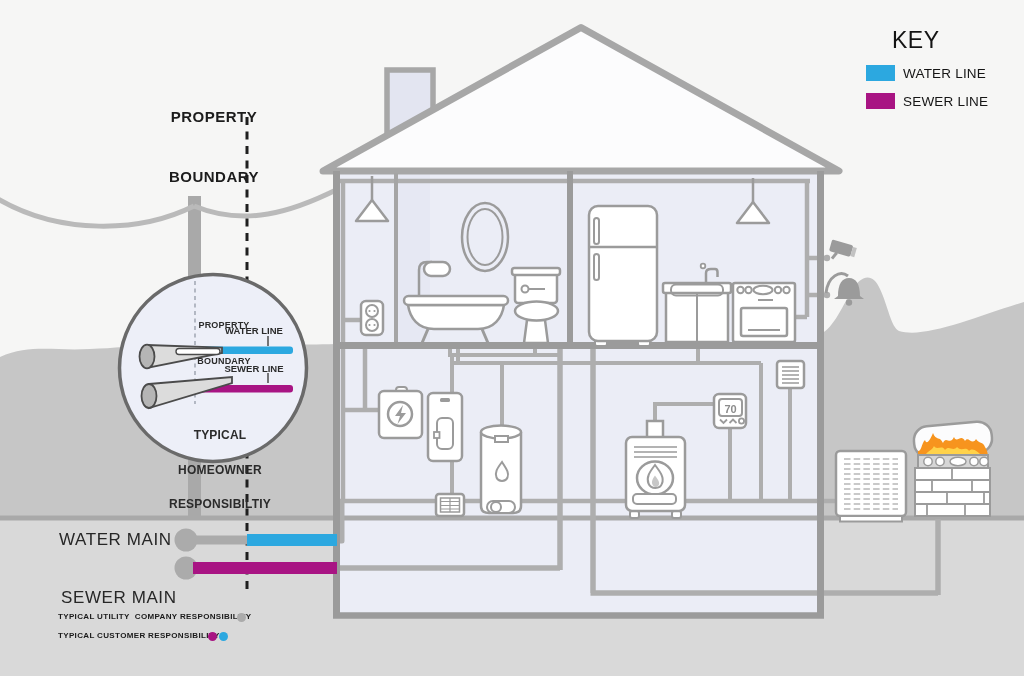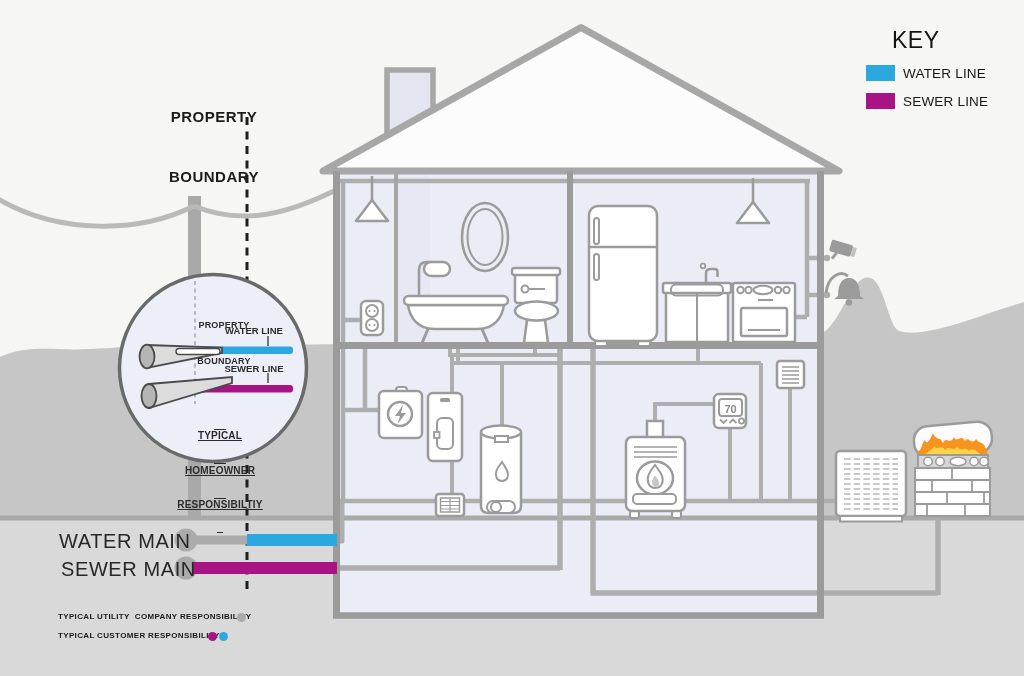--- a/index.html
+++ b/index.html
@@ -8,32 +8,32 @@
   .stage svg{position:absolute;left:0;top:0;}
   .lbl{position:absolute;color:#1d1d1d;white-space:pre;}
   .pb-label{left:156px;top:67px;width:116px;text-align:center;font-size:15px;
             line-height:20px;font-weight:600;letter-spacing:.5px;color:#1c1c1c;}
   .key-title{left:864px;top:27px;font-size:23px;font-weight:500;letter-spacing:.5px;color:#141414;margin-left:28px;}
   .key-row{position:absolute;left:866px;display:flex;align-items:center;gap:8px;}
   .key-row .sw{width:29px;height:16px;display:inline-block;}
   .sw-water{background:#2CA8E0;}
   .sw-sewer{background:#A81483;}
   .key-row .ktxt{font-size:13.5px;color:#151515;letter-spacing:.2px;}
-  .main-lbl{font-size:20px;letter-spacing:.6px;color:#272727;font-weight:500;}
+  .main-lbl{font-size:17px;letter-spacing:.6px;color:#272727;font-weight:500;}
   .foot-lbl{font-size:8px;font-weight:700;letter-spacing:.35px;color:#1a1a1a;}
   .dot{position:absolute;width:9px;height:9px;border-radius:50%;}
   .dot-gray{background:#ababab;}
   .dot-sewer{background:#A81483;}
   .dot-water{background:#2CA8E0;}
   .inset-lbl{position:absolute;transform:translateX(-50%);text-align:center;
              font-weight:700;color:#2b2b2b;}
   .inset-bnd{left:224px;top:295px;font-size:9px;line-height:12px;letter-spacing:.2px;}
   .inset-water{left:254px;top:325px;font-size:9.5px;}
   .inset-sewer{left:254px;top:363px;font-size:9.5px;}
-  .inset-home{left:220px;top:407px;font-size:10px;line-height:11.5px;letter-spacing:.2px;text-decoration:underline;}
+  .inset-home{left:220px;top:407px;font-size:12px;line-height:11.5px;letter-spacing:.2px;}
 </style>
 </head>
 <body>
 
 <div class="stage">
 
 <svg width="1024" height="676" viewBox="0 0 1024 676">
 
   <rect x="0" y="0" width="1024" height="676" fill="#f6f6f5"></rect>
 
@@ -306,21 +306,21 @@
   </div>
   <div class="lbl inset-lbl inset-water">WATER LINE</div>
   <div class="lbl inset-lbl inset-sewer">SEWER LINE</div>
   <div class="lbl inset-lbl inset-home">
     <div>TYPICAL</div>
     <div>HOMEOWNER</div>
     <div>RESPONSIBILTIY</div>
   </div>
 
   <div class="lbl main-lbl" style="left:59px;top:530px;">WATER MAIN</div>
-  <div class="lbl main-lbl" style="left:61px;top:558px;">SEWER MAIN</div>
+  <div class="lbl main-lbl" style="left:61px;top:588px;">SEWER MAIN</div>
 
   <div class="lbl foot-lbl" style="left:58px;top:612px;">TYPICAL UTILITY  COMPANY RESPONSIBILITY</div>
   <span class="dot dot-gray" style="left:237px;top:612.5px;"></span>
   <div class="lbl foot-lbl" style="left:58px;top:631px;">TYPICAL CUSTOMER RESPONSIBILITY</div>
   <span class="dot dot-sewer" style="left:207.5px;top:631.5px;"></span>
   <span class="dot dot-water" style="left:219px;top:631.5px;"></span>
 
 </div>
 
 </body></html>

